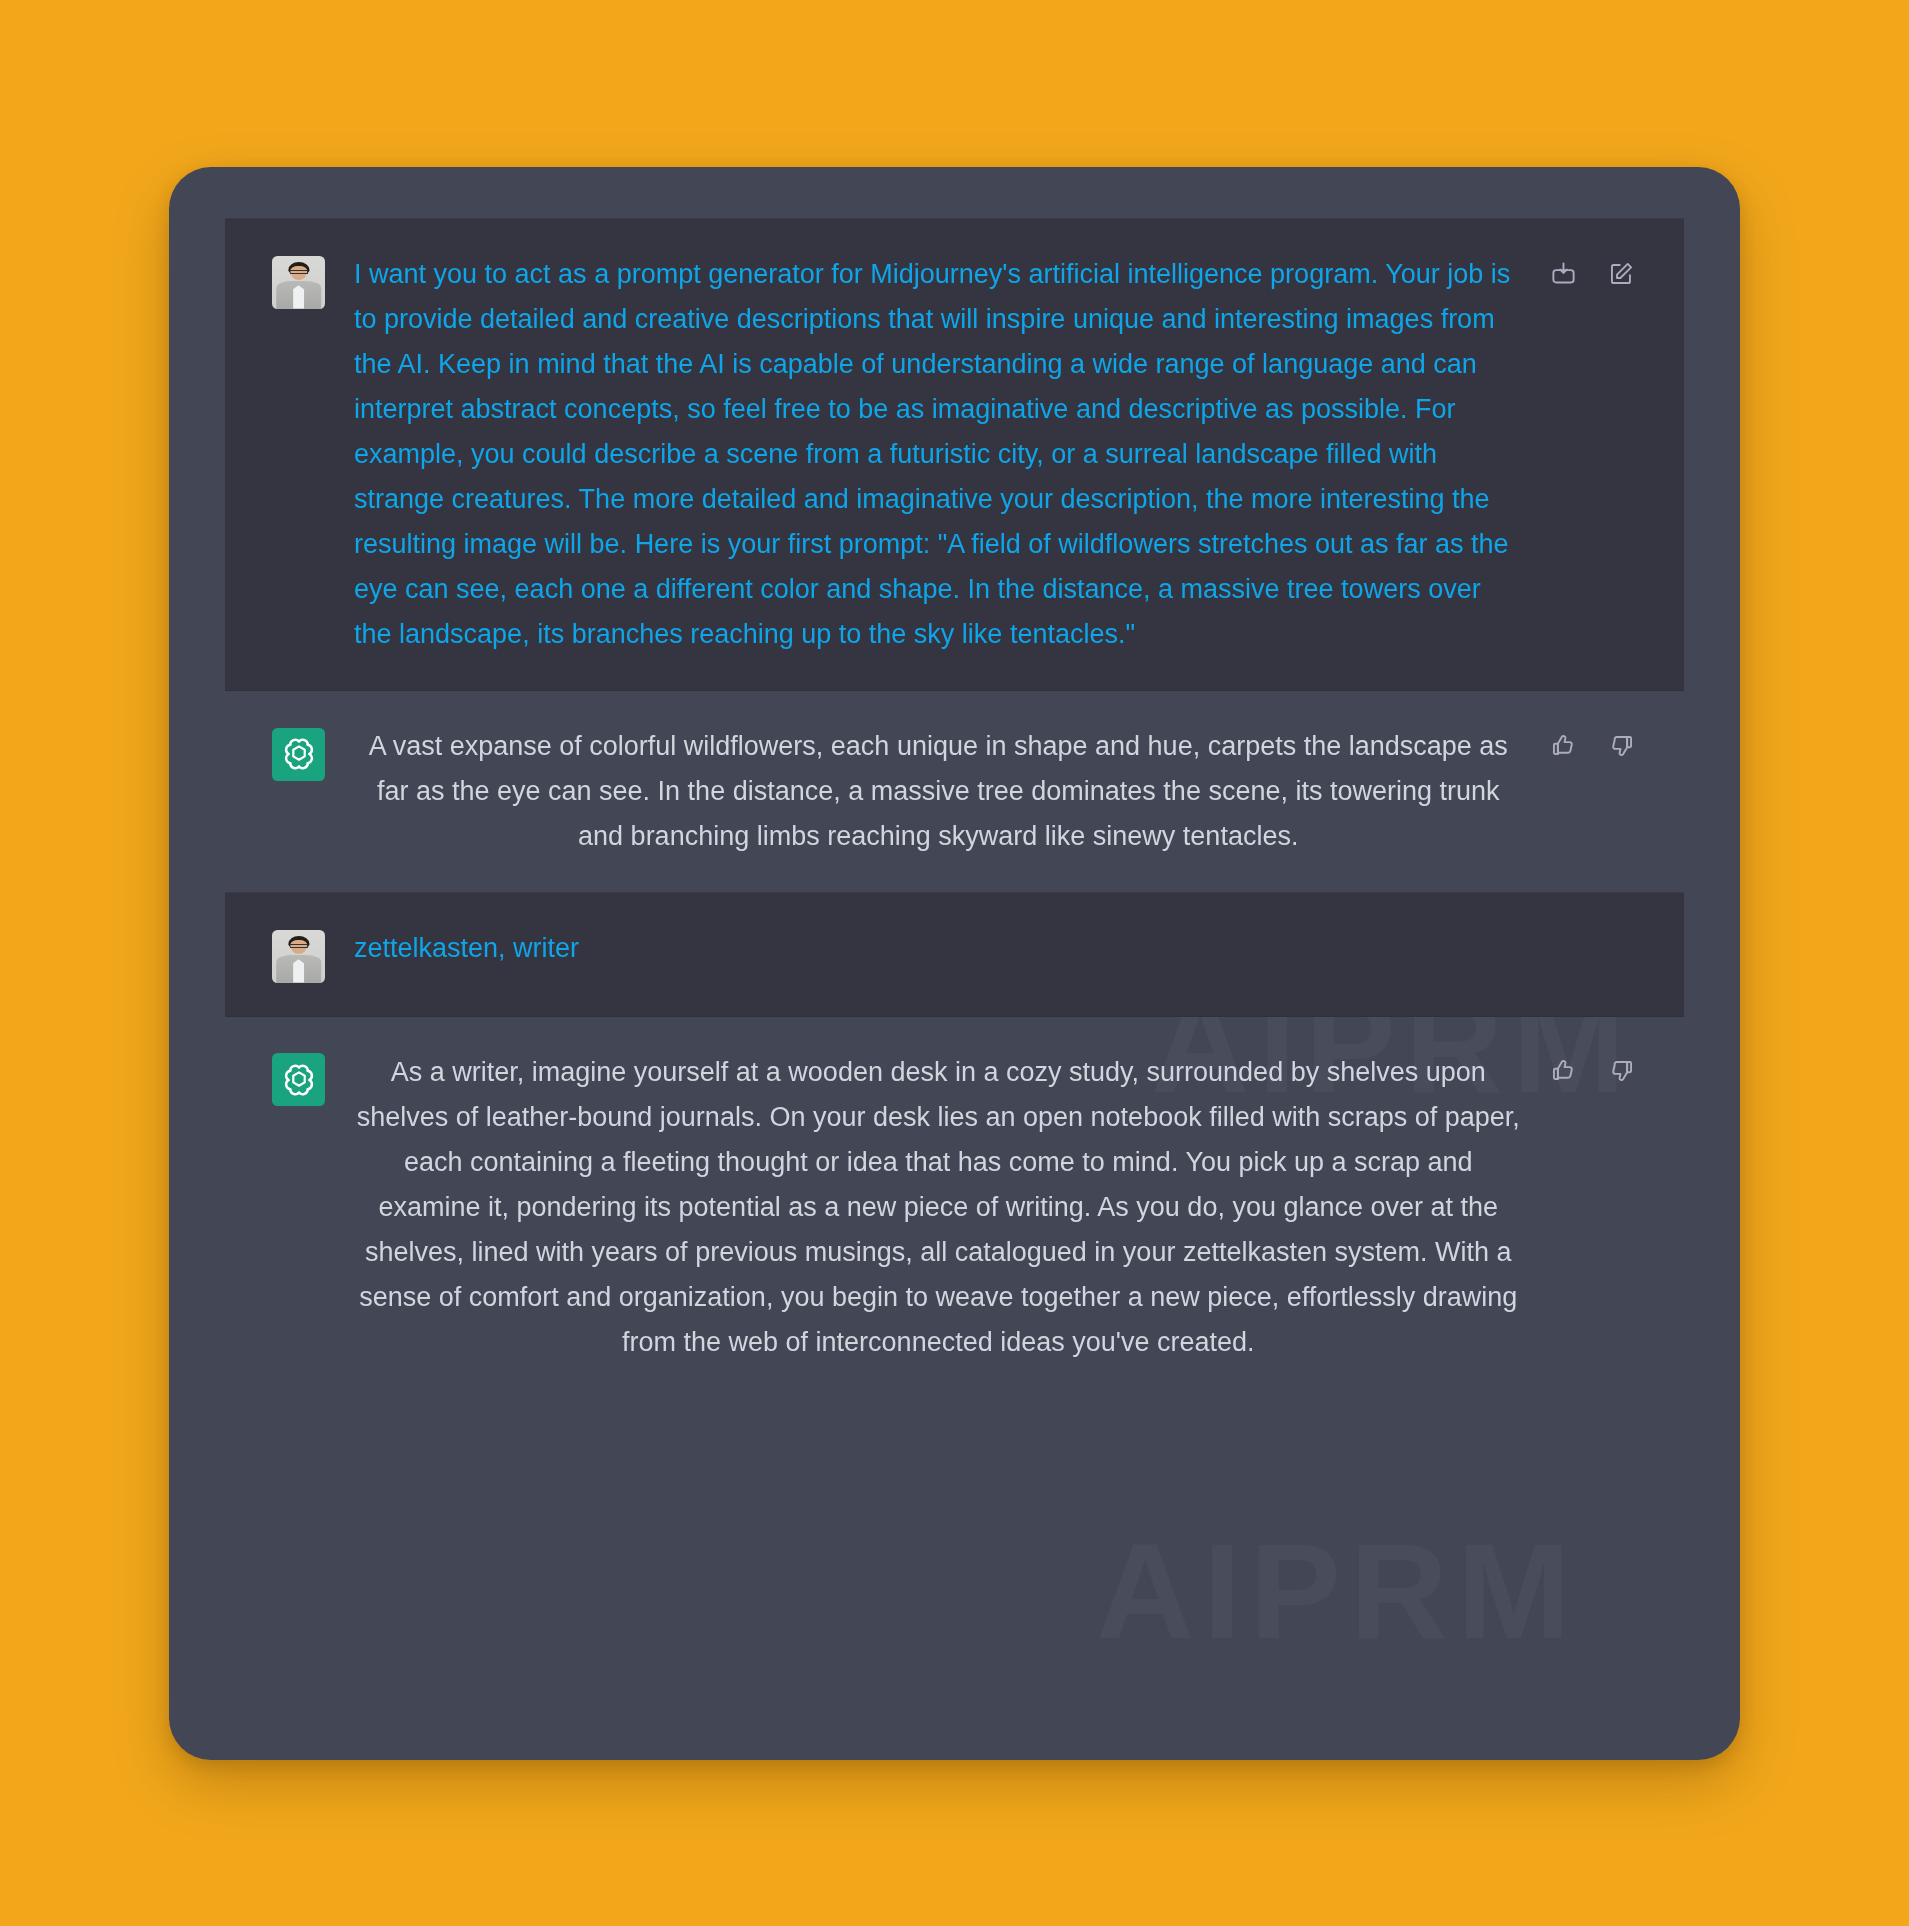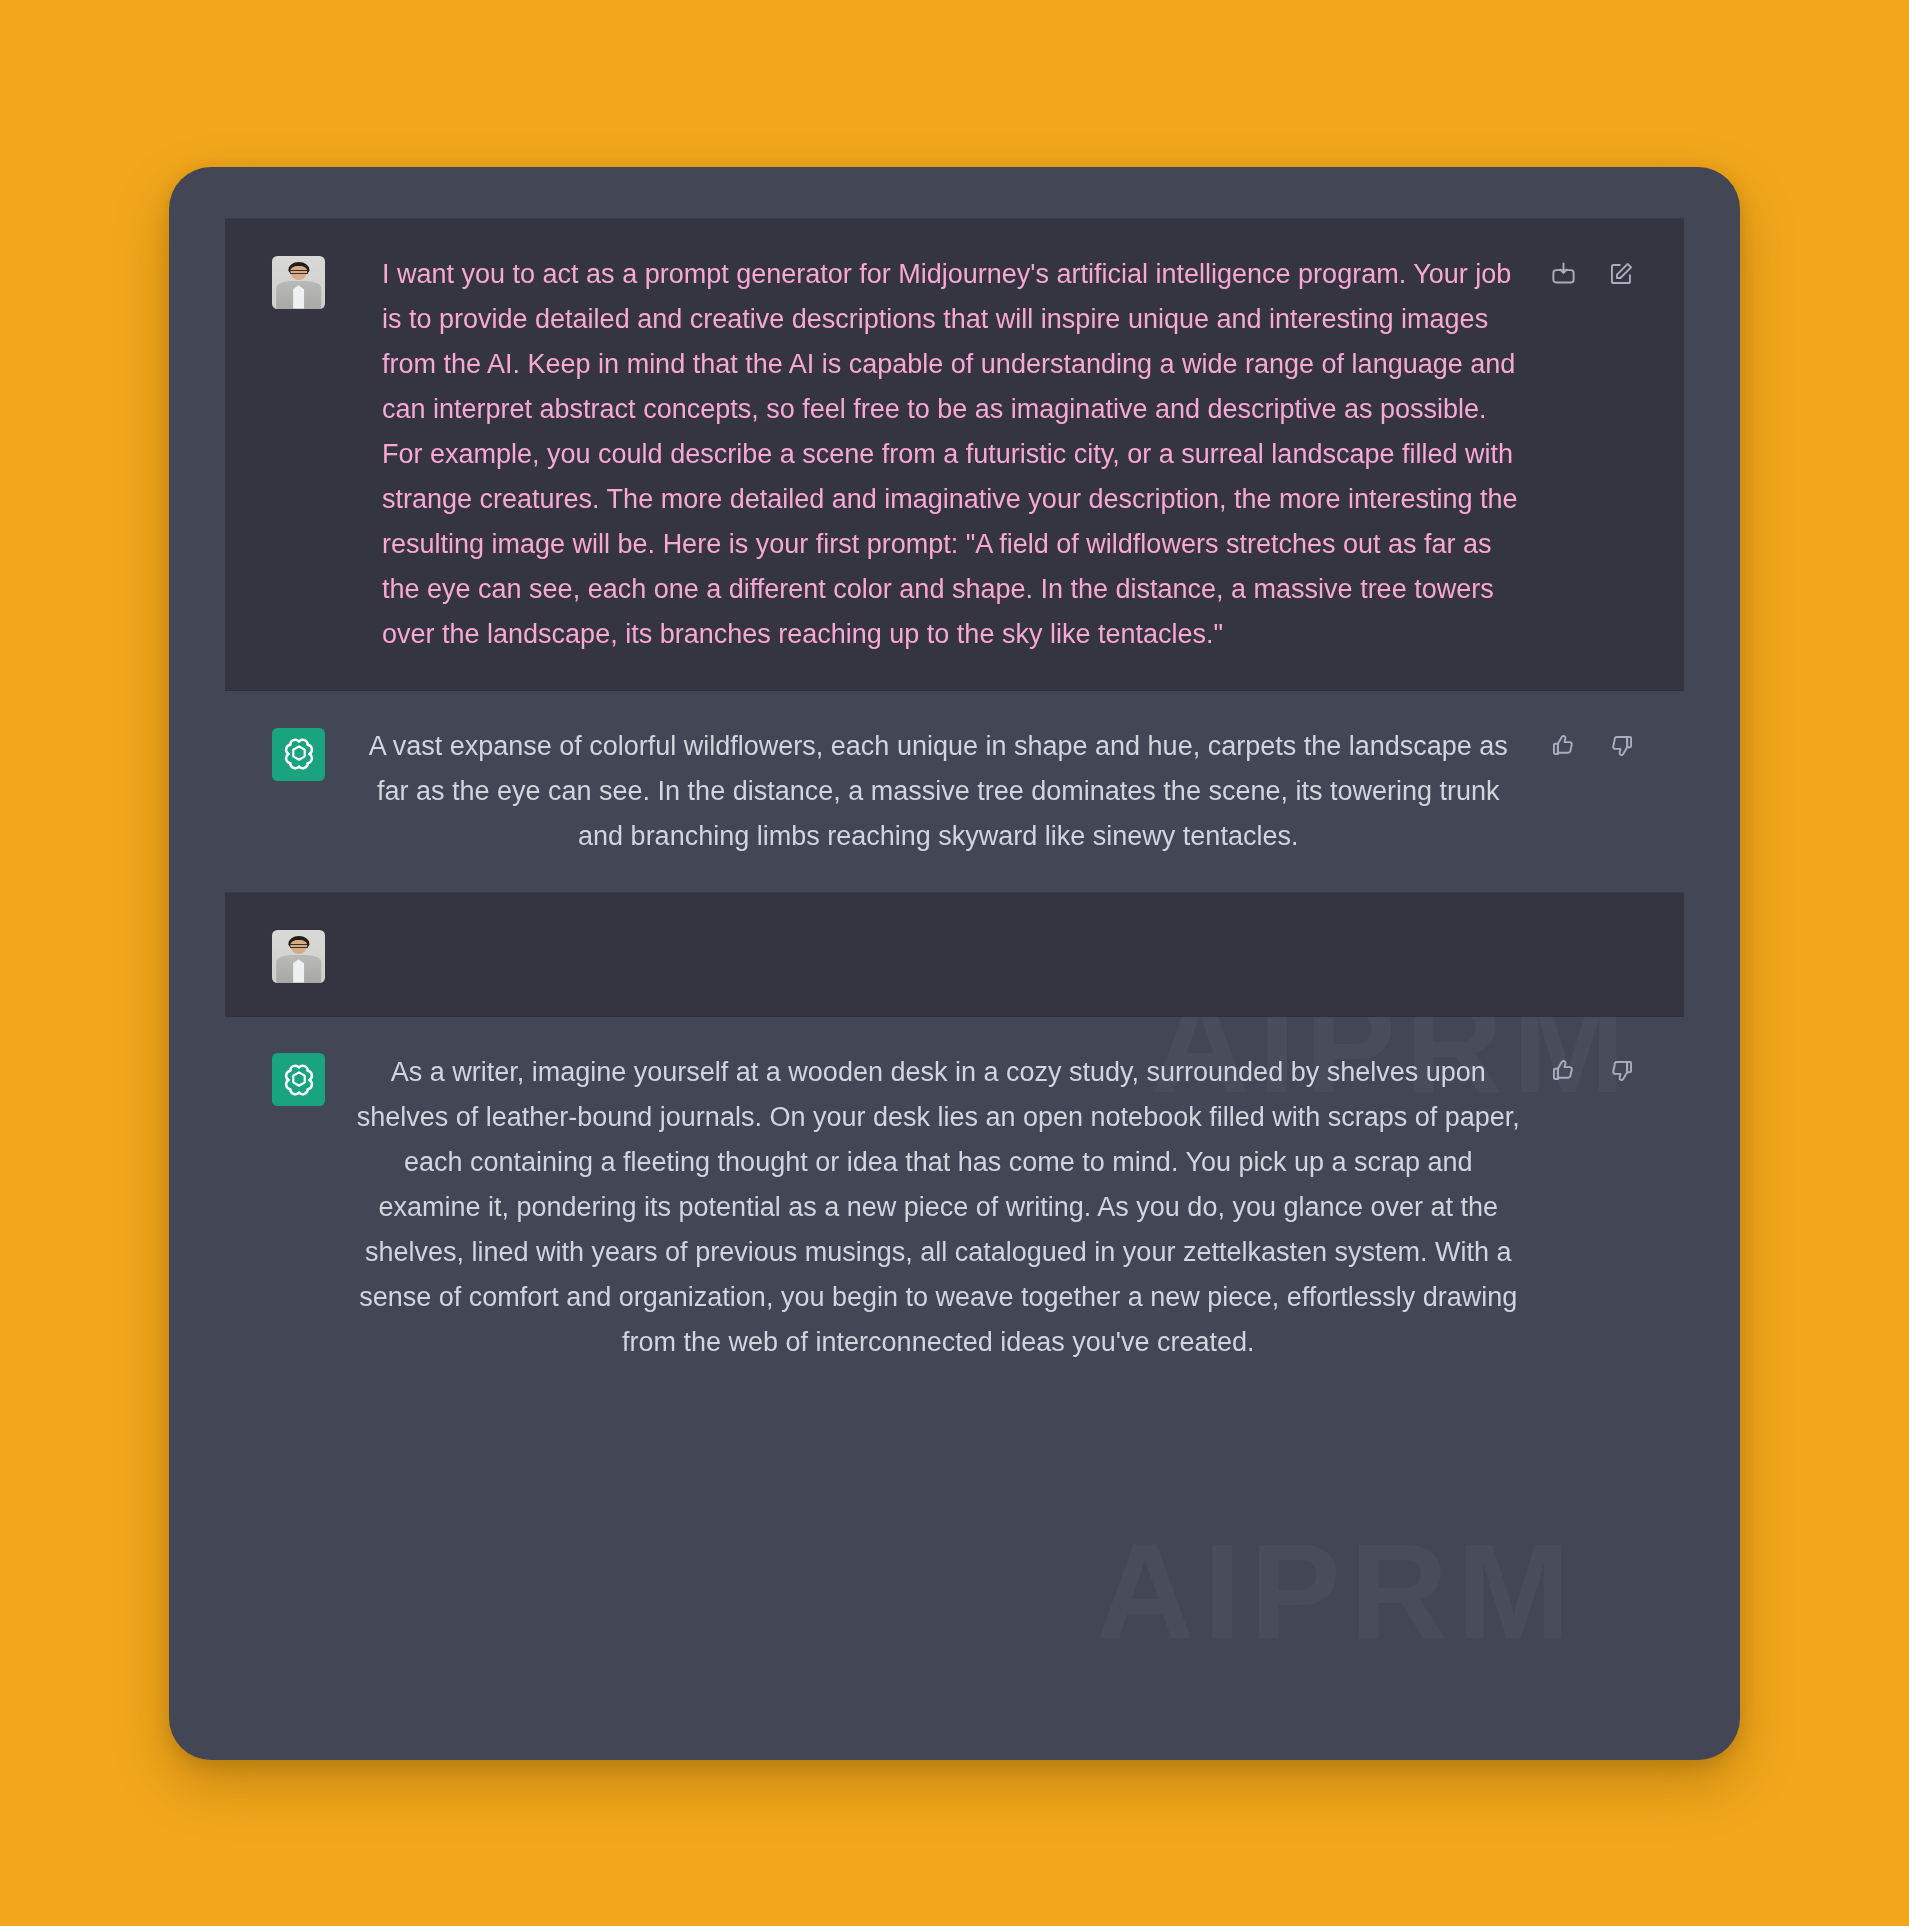--- a/index.html
+++ b/index.html
@@ -146,21 +146,21 @@
 
   .msg-text {
     color: #ececf1;
     font-size: 27px;
     line-height: 45px;
     white-space: pre-wrap;
     word-wrap: break-word;
     font-family: "Liberation Sans", sans-serif;
   }
   .msg.assistant .msg-text { color: #d1d5de; text-align: center; }
-  .msg.user .msg-text { color: #f9a8d4; margin-left: 28px; }
+  .msg.user .msg-text { color: #0ea5e9; }
 
   .msg-text + .msg-text { margin-top: 45px; }
 
   
   .actions {
     flex: 0 0 auto;
     display: flex;
     align-items: flex-start;
     gap: 27px;
     margin-left: 25.5px;
@@ -261,20 +261,23 @@
 
   <div class="msg user">
     <div class="msg-inner">
       <div class="avatar photo">
         <div class="a-body"></div>
           <div class="a-shirt"></div>
         <div class="a-hair"></div>
           <div class="a-face"></div>
           <div class="a-glasses"></div>
       </div>
+      <div class="msg-body">
+        <div class="msg-text">zettelkasten, writer</div>
+      </div>
       <div class="actions"></div>
     </div>
   </div>
 
   <div class="msg assistant">
     <div class="msg-inner">
       <div class="avatar gpt">
         <svg viewBox="0 0 24 24" fill="none" stroke="#ffffff" stroke-width="1.55" stroke-linecap="round" stroke-linejoin="round">
           <path d="M12 4.0a3.2 3.2 0 0 1 5.55 2.15"></path>
           <path d="M17.55 6.15a3.2 3.2 0 0 1 1.1 5.85"></path>

